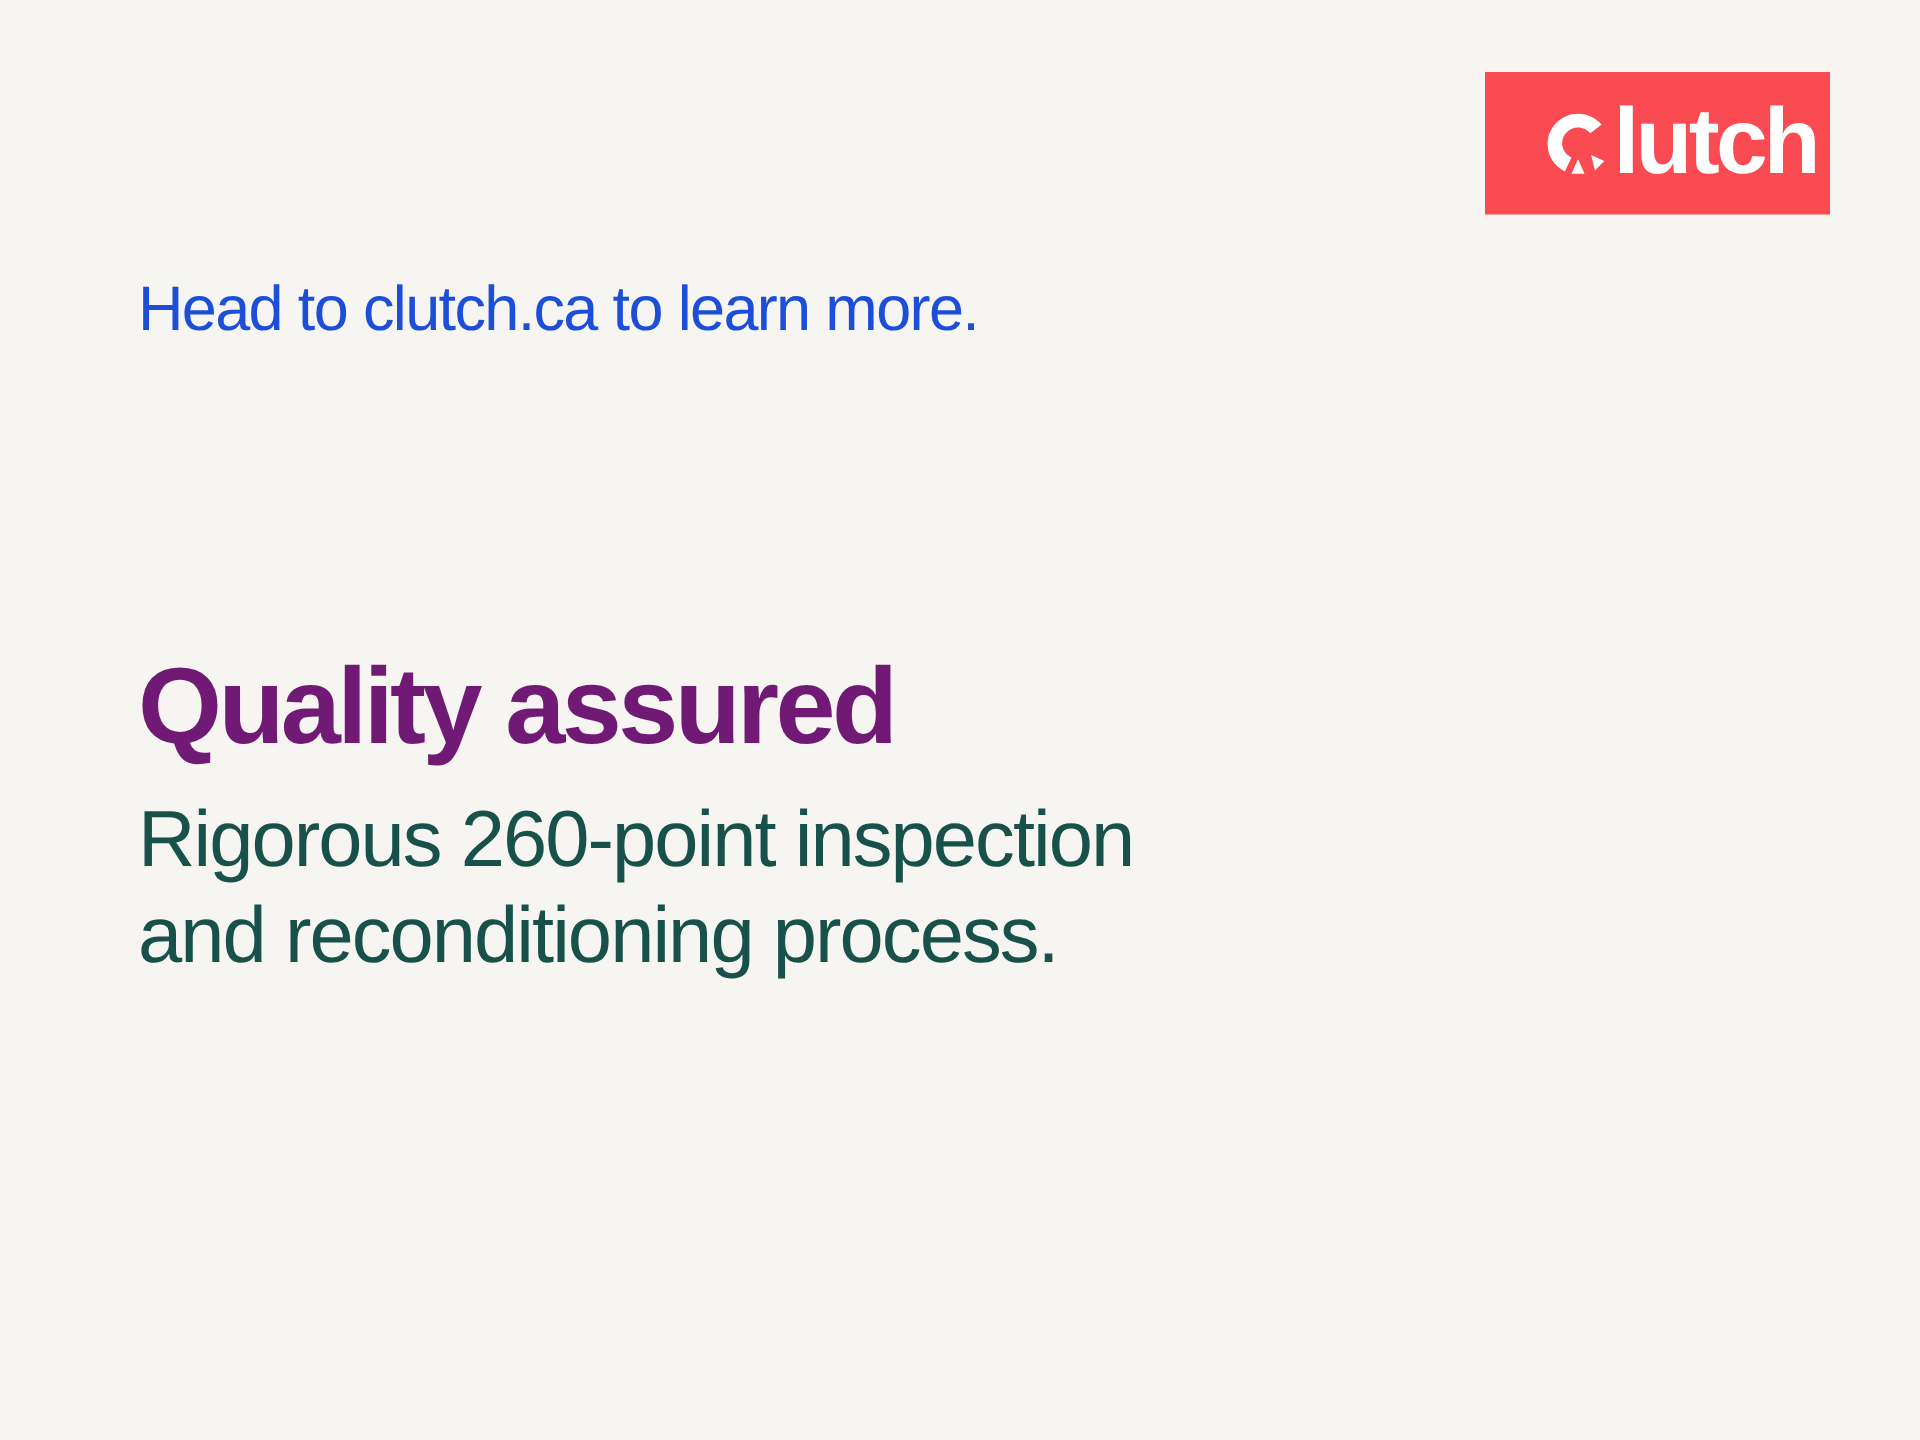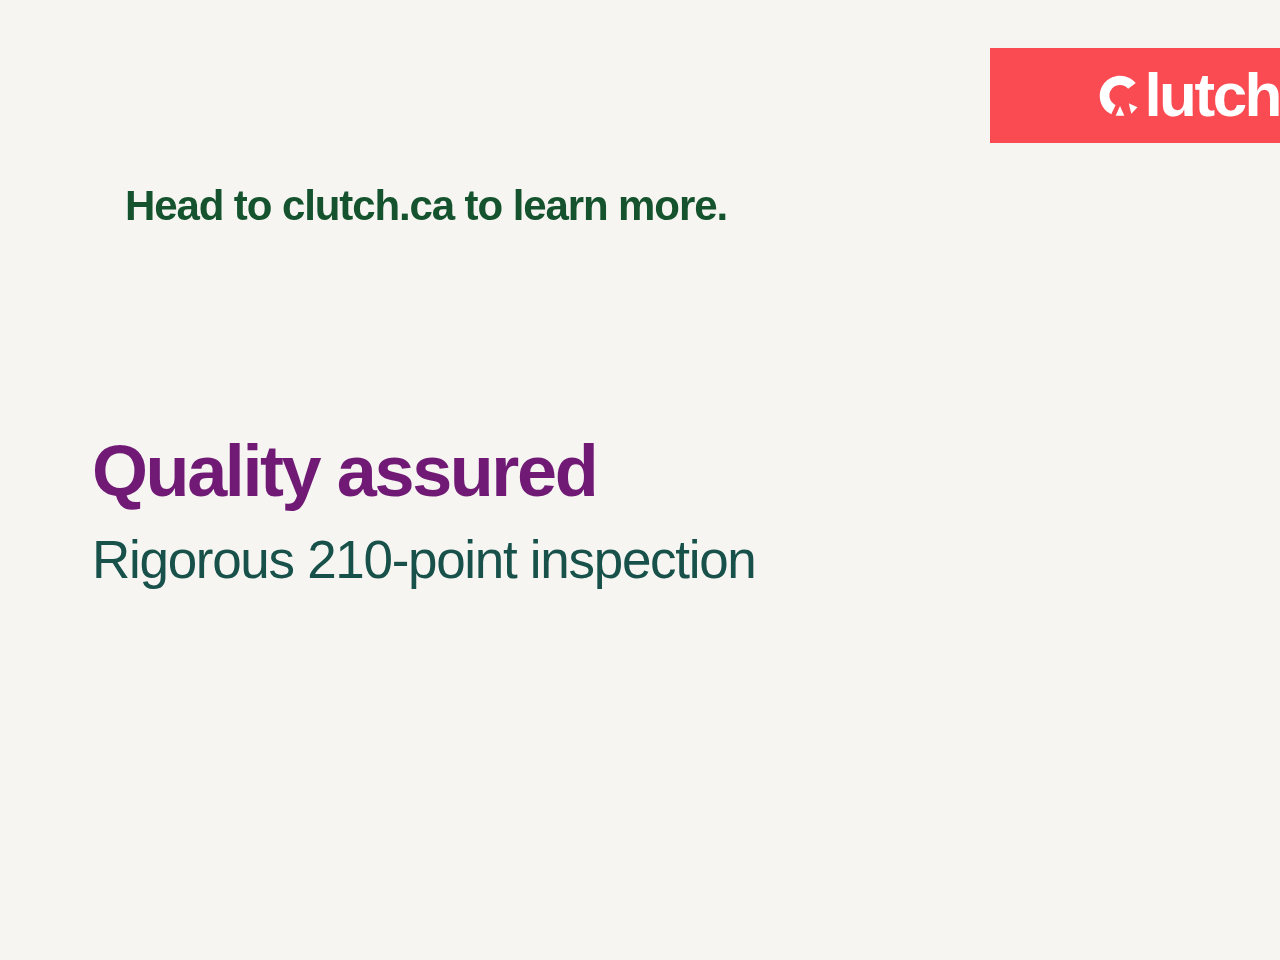--- a/index.html
+++ b/index.html
@@ -19,26 +19,26 @@
     position: absolute;
     inset: 0;
     background: #f6f5f1;
   }
 
   
   .brand-banner {
     position: absolute;
     left: 990px;
     top: 48px;
-    width: 290px;
+    width: 230px;
     height: 95px;
     background: #fa4a52;
     display: flex;
     align-items: center;
-    justify-content: flex-end;
+    justify-content: center;
     padding-left: 30px;
     box-sizing: border-box;
   }
   .brand-logo {
     display: flex;
     align-items: center;
     height: 60px;
   }
   .brand-mark {
     display: block;
@@ -57,26 +57,25 @@
     margin-left: -1px;
     margin-top: -2px;
   }
 
   
   .cta-line {
     position: absolute;
     left: 92px;
     top: 182px;
     font-size: 42px;
-    font-weight: 700;
-    color: #14532d;
+    font-weight: 400;
+    color: #1d4ed8;
     letter-spacing: -1.1px;
     line-height: 1.15;
     white-space: nowrap;
-    margin-left: 33px;
   }
 
   
   .headline-block {
     position: absolute;
     left: 92px;
     top: 434px;
     width: 1000px;
   }
   .headline {
@@ -115,17 +114,18 @@
       </svg>
       <span class="brand-wordmark">lutch</span>
     </div>
   </div>
 
   <div class="cta-line">Head to clutch.ca to learn more.</div>
 
   <div class="headline-block">
     <h1 class="headline">Quality assured</h1>
     <p class="subhead">
-      <span class="subhead-line">Rigorous 210-point inspection</span>
+      <span class="subhead-line">Rigorous 260-point inspection</span>
+      <span class="subhead-line">and reconditioning process.</span>
     </p>
   </div>
 
 </div>
 
 </body></html>

